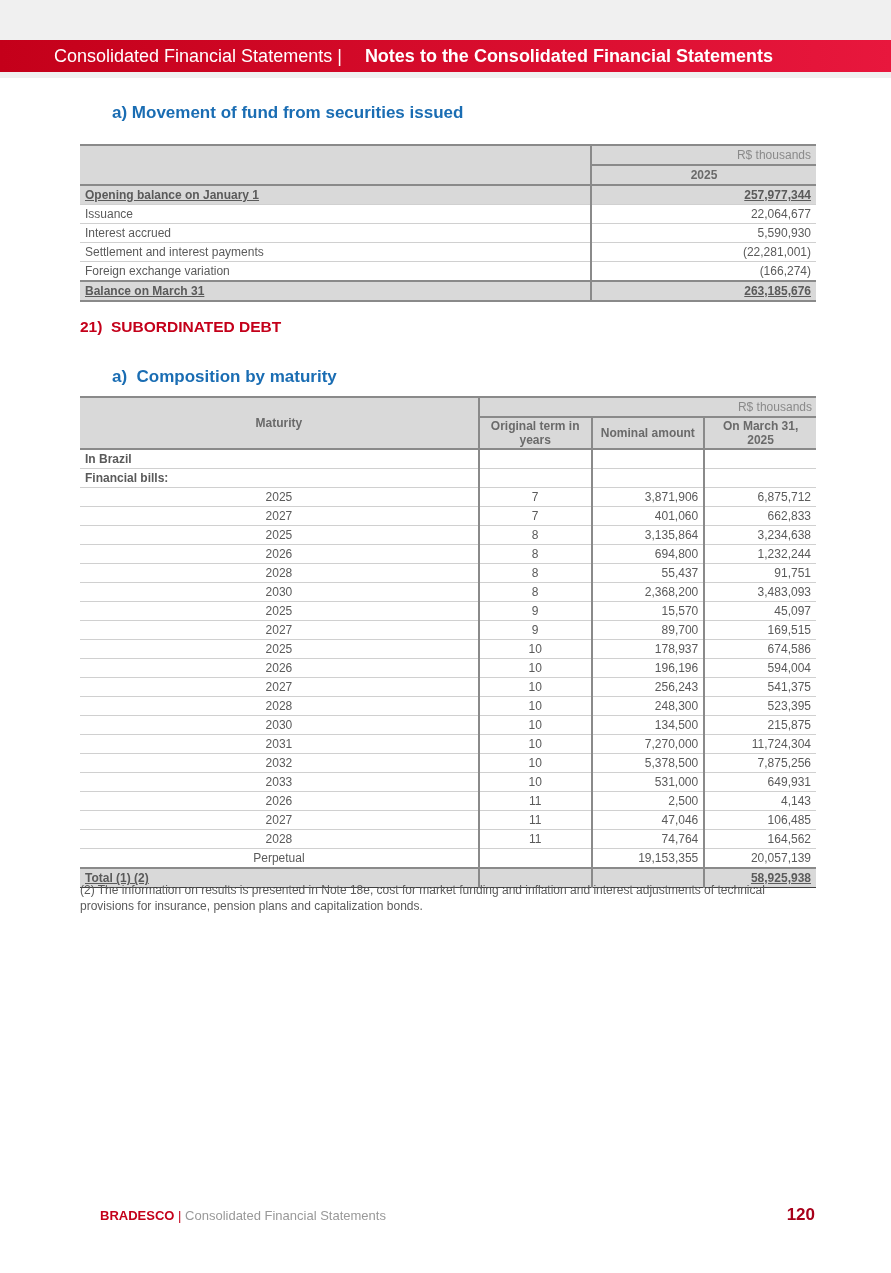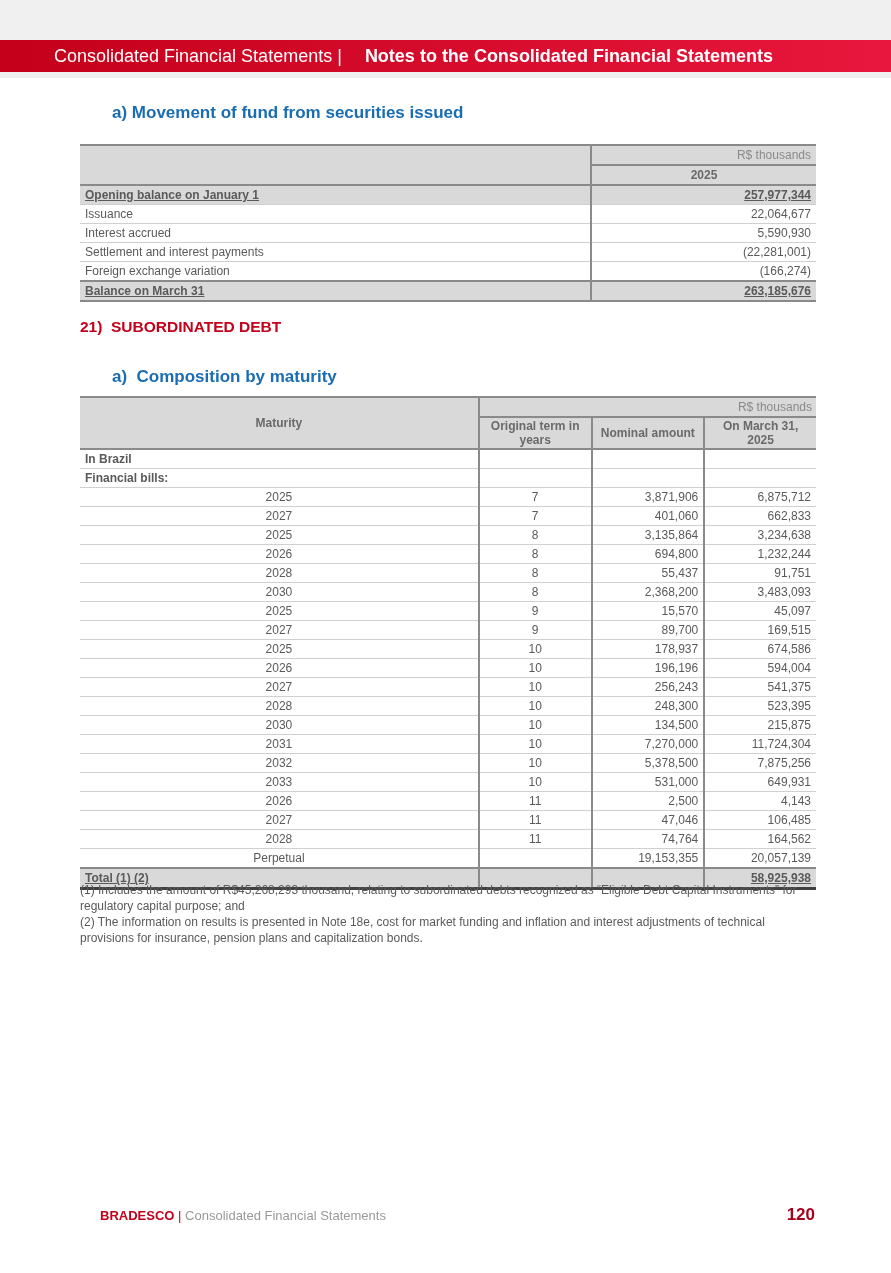--- a/index.html
+++ b/index.html
@@ -225,31 +225,30 @@
         <td class="r vline">164,562</td>
       </tr>
       <tr class="thin-bot">
         <td class="c">Perpetual</td>
         <td class="c vline"></td>
         <td class="r vline">19,153,355</td>
         <td class="r vline">20,057,139</td>
       </tr>
     </tbody>
   <tfoot>
-    <tr class="grey thick-top" style="border-bottom:3px solid #404040;">
+    <tr class="grey thick-top" style="border-bottom:1px solid #404040;">
       <td>Total (1) (2)</td>
       <td class="vline"></td>
         <td class="vline"></td>
       <td class="r vline">58,925,938</td>
     </tr>
   </tfoot>
 </table>
 
 <div class="footnotes">
-  <p>(1) Includes the amount of R$45,268,293 thousand, relating to subordinated debts recognized as “Eligible Debt Capital Instruments” for regulatory capital purpose; and</p>
   <p>(2) The information on results is presented in Note 18e, cost for market funding and inflation and interest adjustments of technical provisions for insurance, pension plans and capitalization bonds.</p>
 </div>
 
 <div class="footer">
   <span class="brand">BRADESCO</span>
   <span class="pipe">|</span>
   <span>Consolidated Financial Statements</span>
 </div>
 <div class="pagenum">120</div>
 

